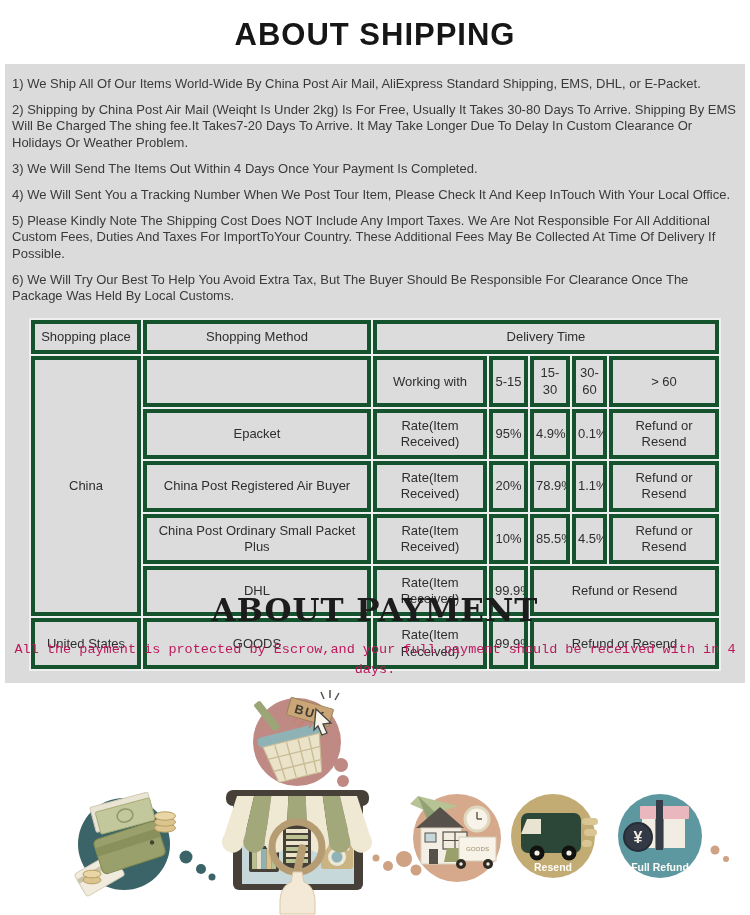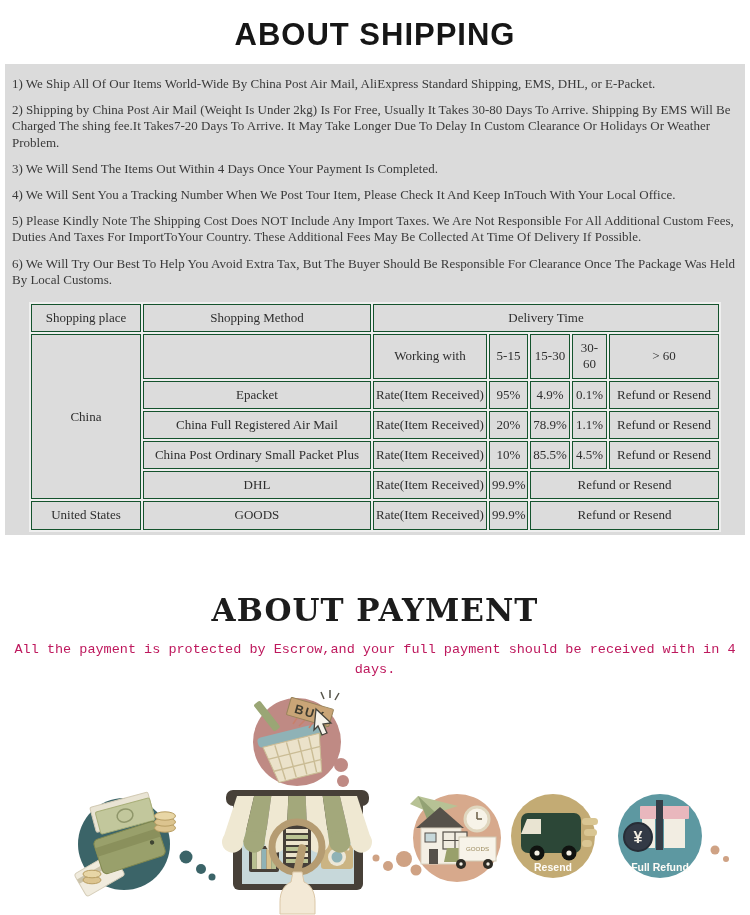--- a/index.html
+++ b/index.html
@@ -3,28 +3,28 @@
 <meta charset="utf-8">
 <style>
   html,body{margin:0;padding:0;background:#ffffff;}
   body{width:750px;height:915px;overflow:hidden;font-family:"Liberation Sans",sans-serif;}
   .page{position:relative;width:750px;height:915px;background:#fff;}
 
   .shipping-title{margin:0;padding-top:16px;text-align:center;
     font-size:31px;line-height:38px;font-weight:bold;letter-spacing:1px;color:#161616;}
 
   .panel{width:740px;margin:10px auto 0;background:#dbdbdb;
-    padding:12px 7px 3px;box-sizing:border-box;color:#3a3a3a;
-    font-size:13px;line-height:16.2px;font-family:Liberation Serif, serif;}
+    padding:12px 7px 12px;box-sizing:border-box;color:#3a3a3a;
+    font-size:13px;line-height:16.2px;}
   .panel p{margin:0 0 10px;}
   .panel p:last-of-type{margin-bottom:0;}
 
   table.ship{border-collapse:separate;border-spacing:2px;margin:14px auto 0;
     background:#efefef;width:686px;table-layout:fixed;}
-  table.ship td{border:1px solid #14532d;background:#dcdcdc;
+  table.ship td{border:4px solid #14532d;background:#dcdcdc;
     text-align:center;vertical-align:middle;font-size:13px;color:#2e2e2e;
     padding:5px 2px;overflow:hidden;}
 
   .payment{position:absolute;top:592px;left:0;width:750px;}
   .payment-title{margin:0;text-align:center;font-family:"DejaVu Serif","Liberation Serif",serif;
     font-size:31px;line-height:36px;font-weight:bold;letter-spacing:1px;color:#1c1c1c;}
   .payment .sub{margin:0;text-align:center;color:#be185d;font-size:13.5px;line-height:20px;font-family:Liberation Mono, monospace;}
   .payment .sub.first{margin-top:12px;}
 
   .illo{position:absolute;top:680px;left:0;display:block;}
@@ -72,21 +72,21 @@
         </tr>
         <tr>
           <td>Epacket</td>
           <td>Rate(Item Received)</td>
           <td>95%</td>
           <td>4.9%</td>
           <td>0.1%</td>
           <td>Refund or Resend</td>
         </tr>
         <tr>
-          <td>China Full Registered Air Mail</td>
+          <td>China Post Registered Air Buyer</td>
           <td>Rate(Item Received)</td>
           <td>20%</td>
           <td>78.9%</td>
           <td>1.1%</td>
           <td>Refund or Resend</td>
         </tr>
         <tr>
           <td>China Post Ordinary Small Packet Plus</td>
           <td>Rate(Item Received)</td>
           <td>10%</td>

